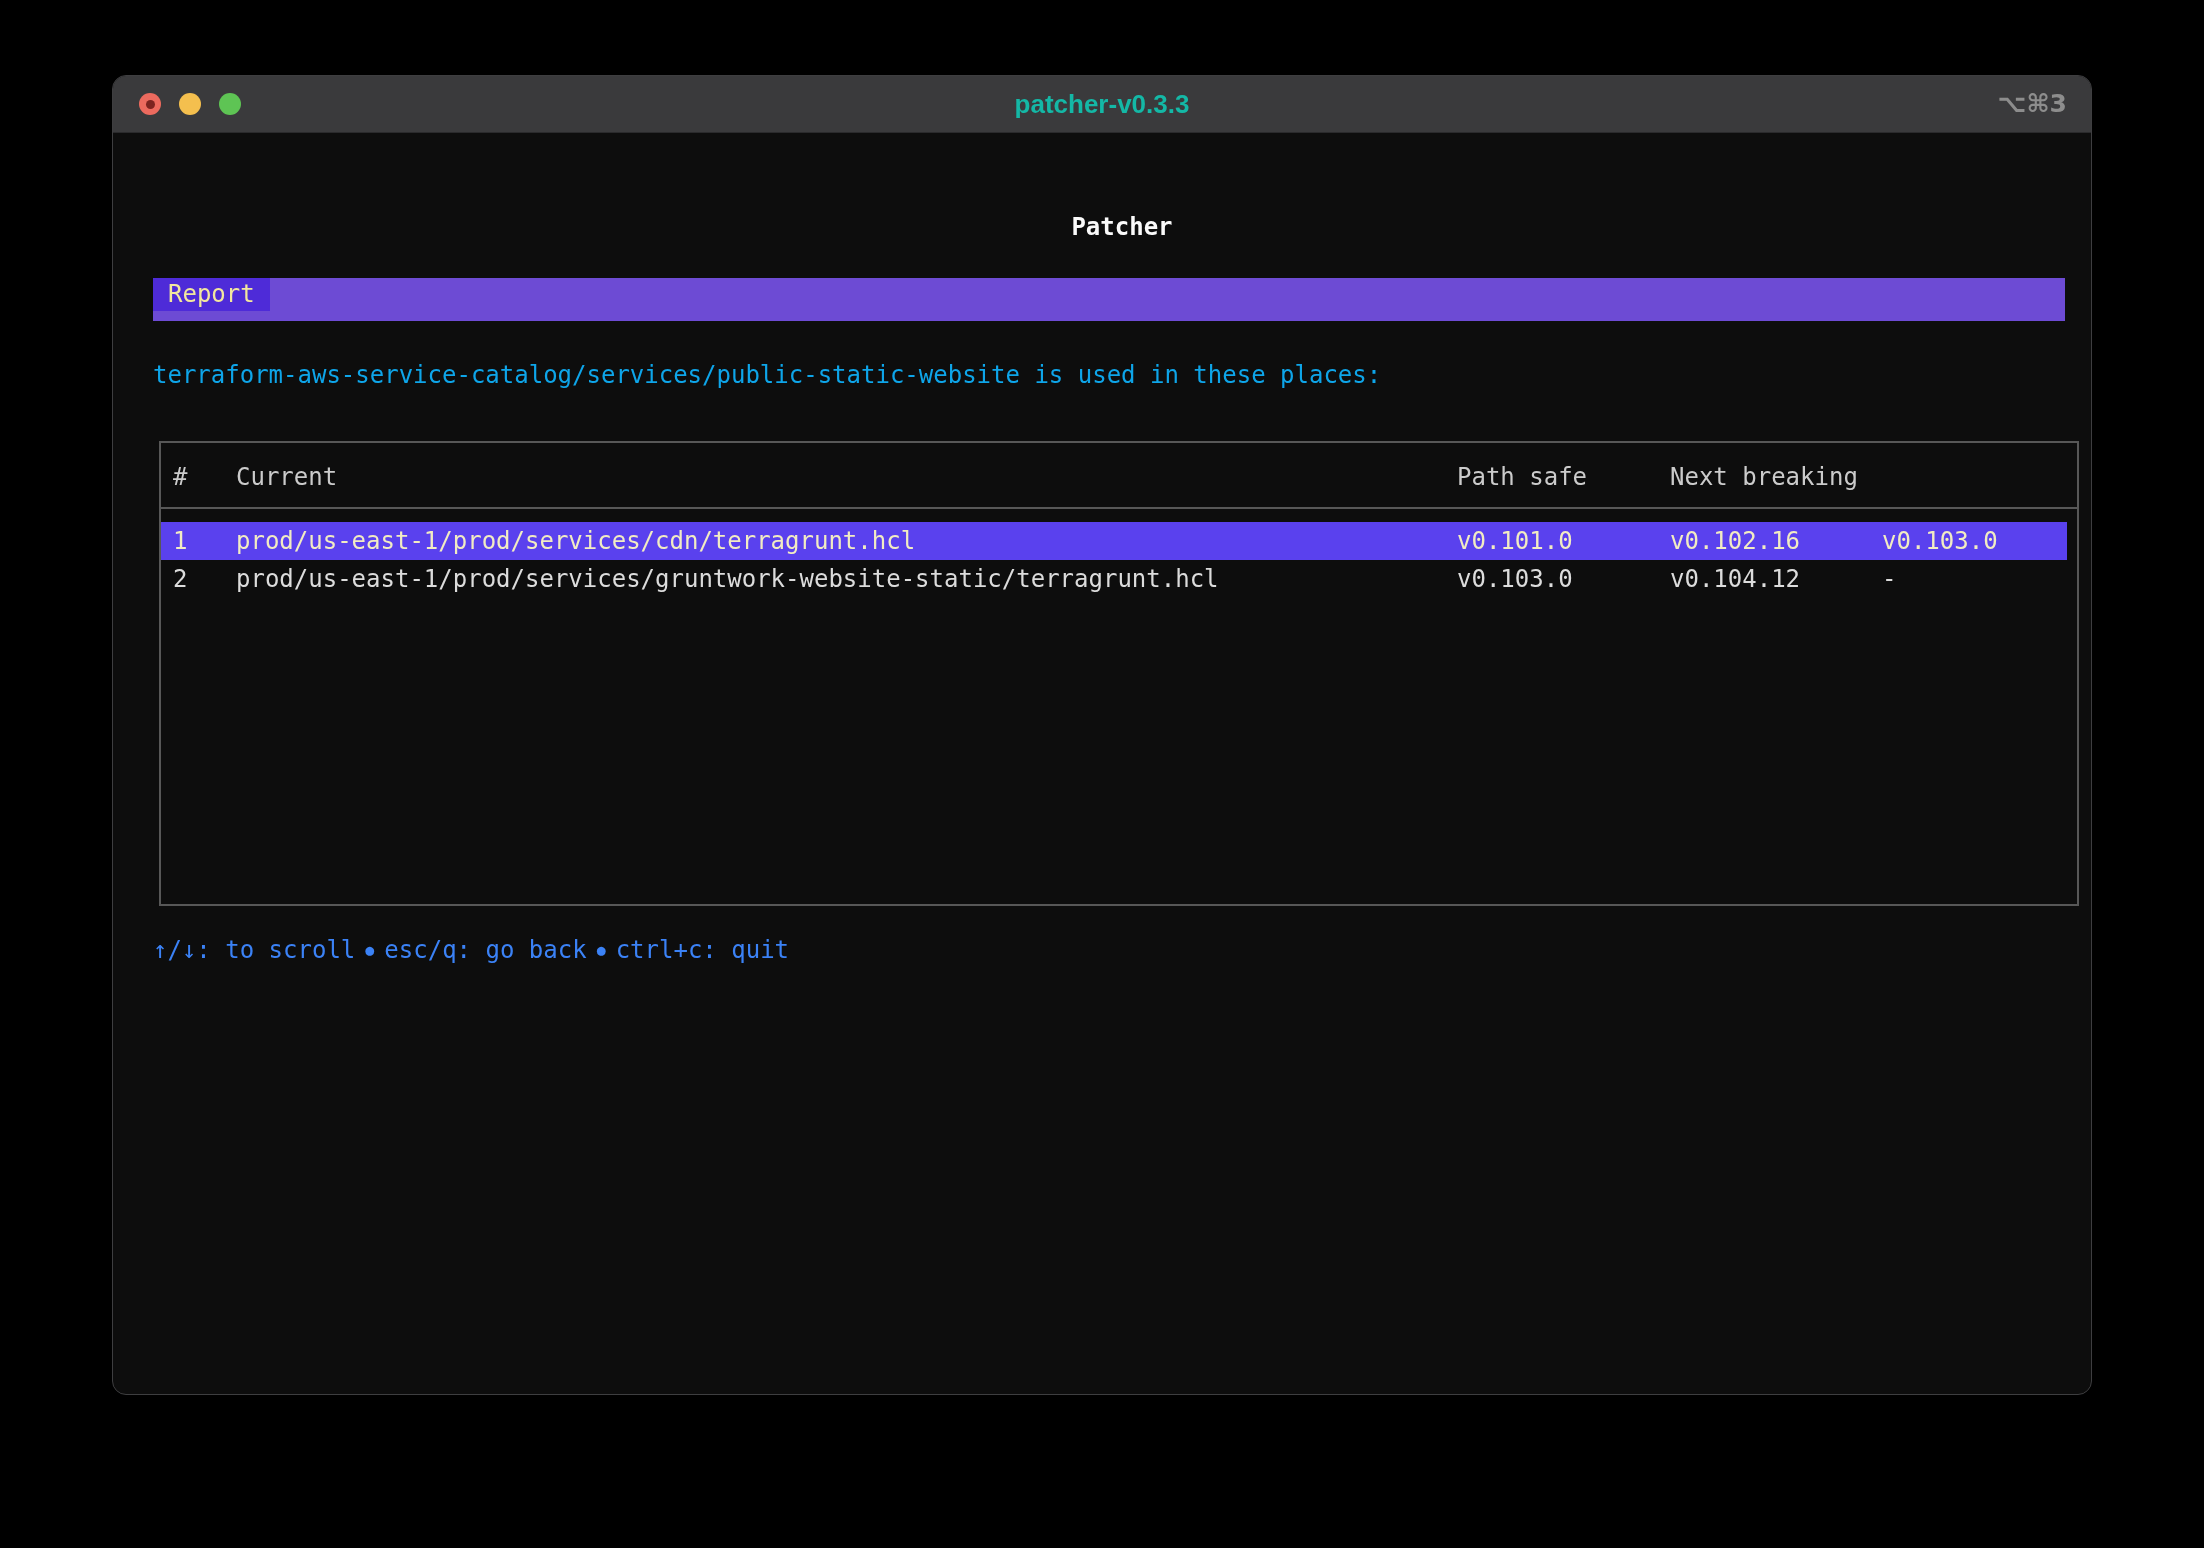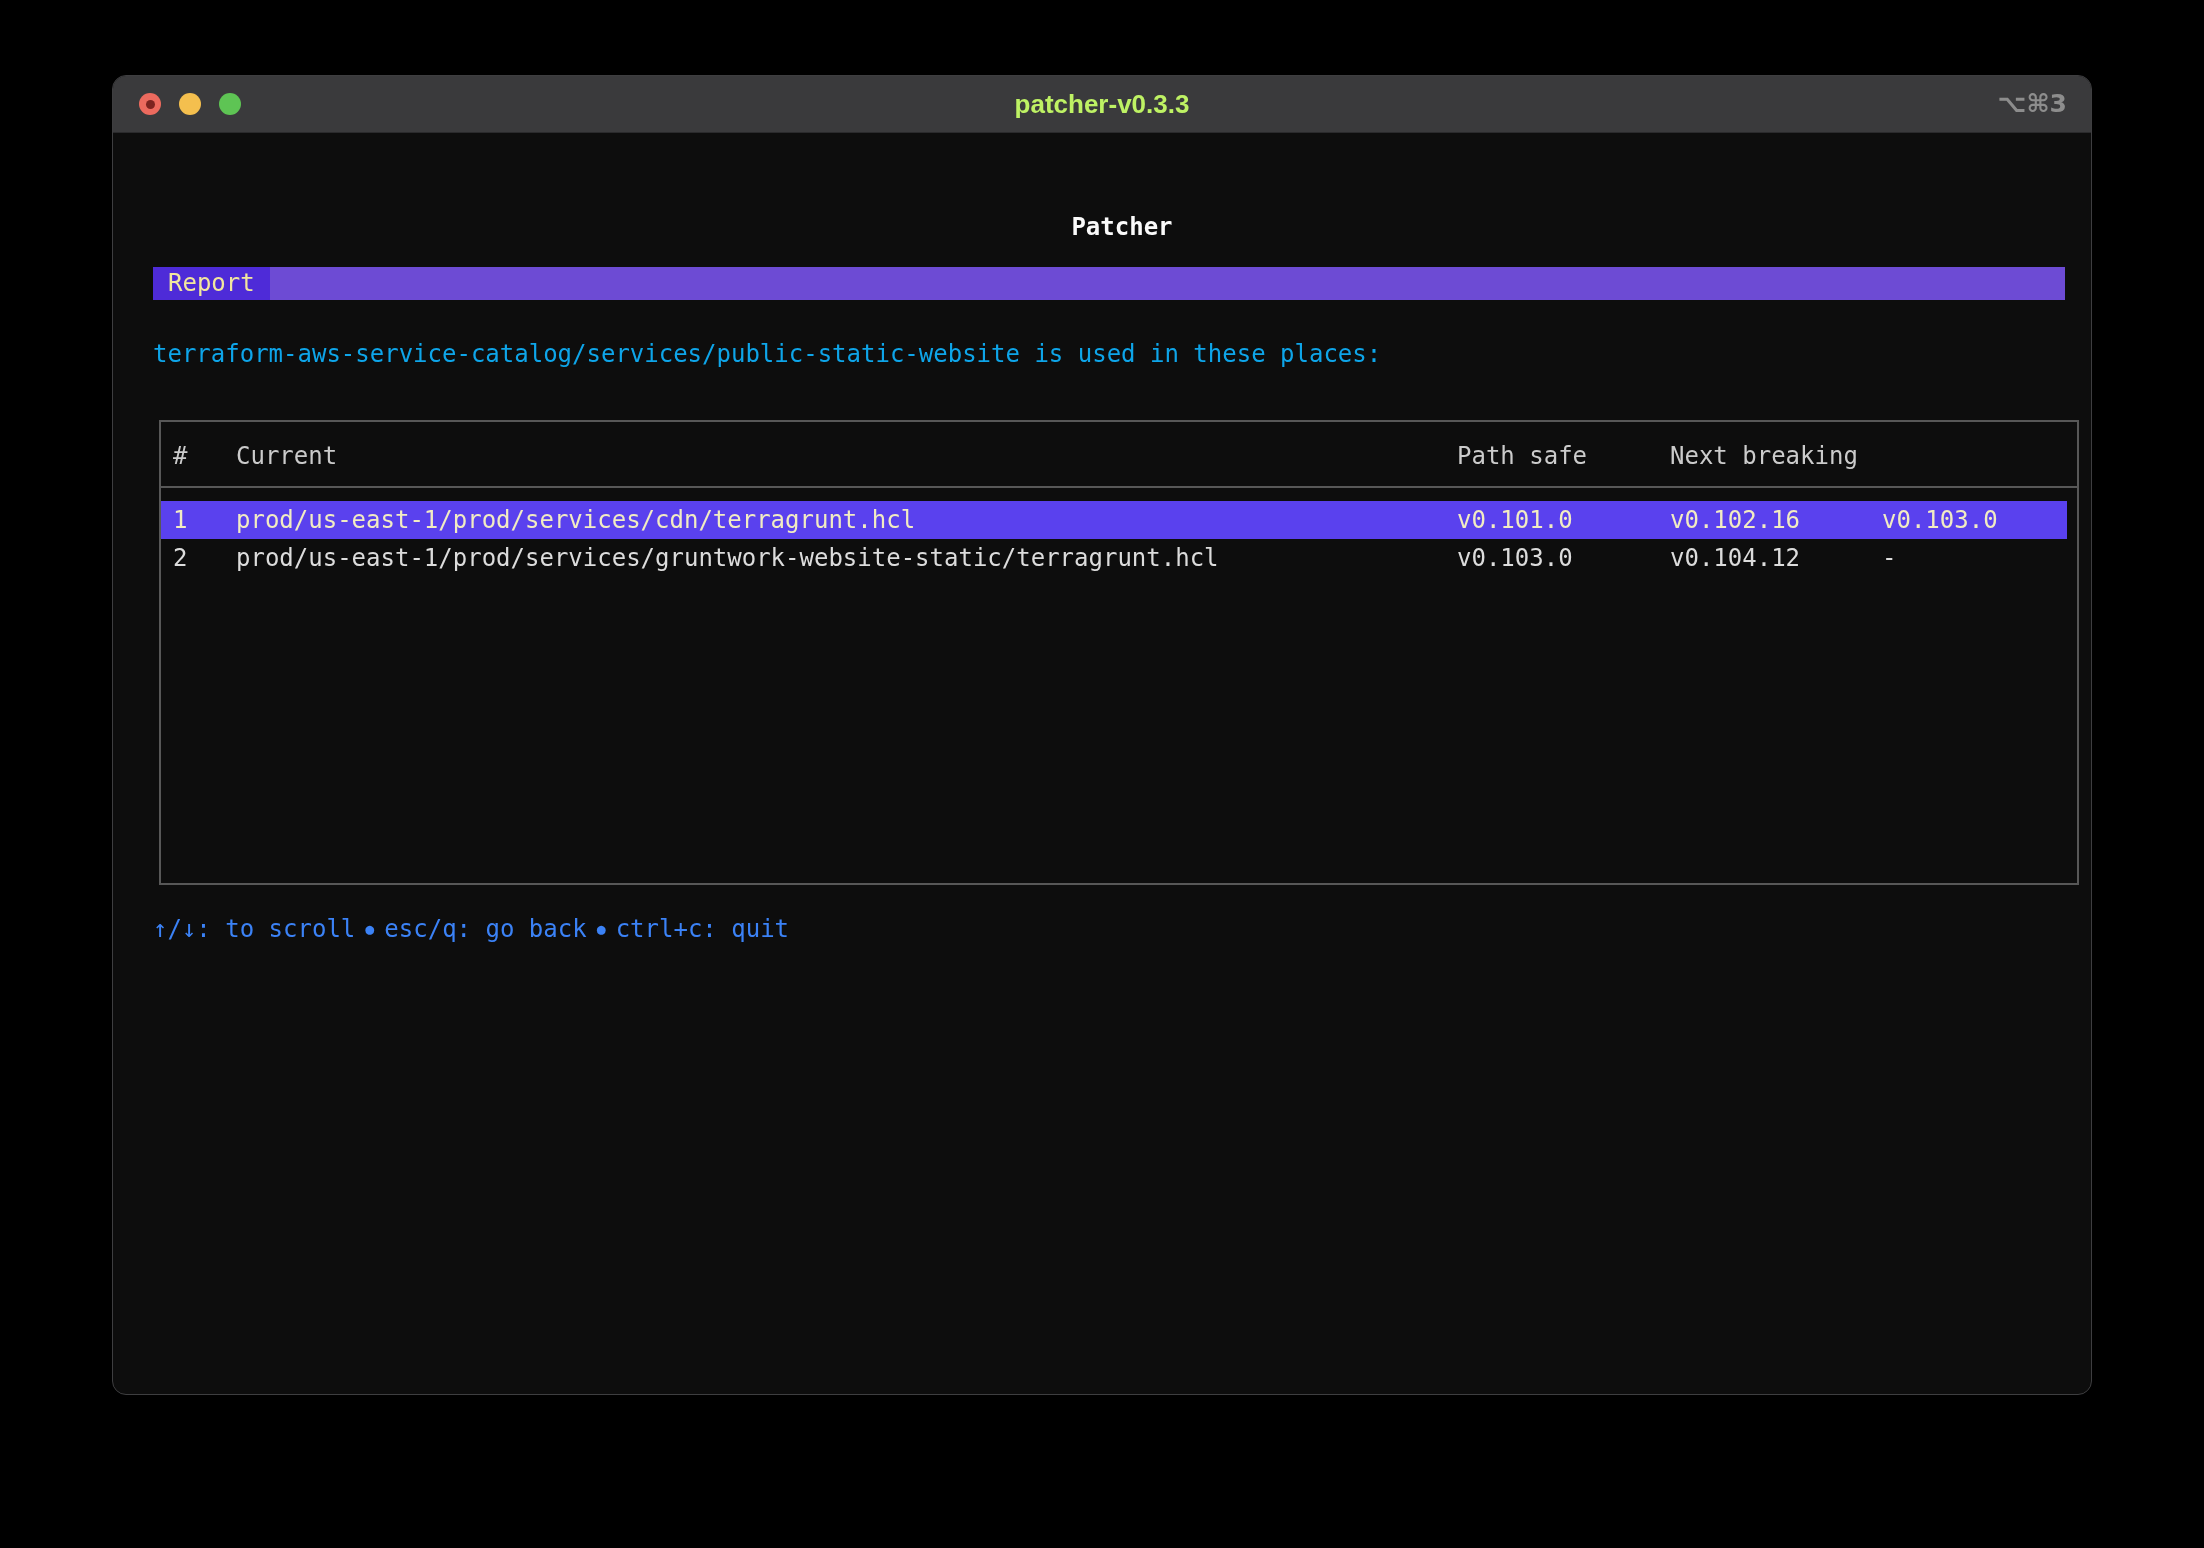--- a/index.html
+++ b/index.html
@@ -10,27 +10,27 @@
           box-shadow:0 28px 60px rgba(0,0,0,.75);overflow:hidden;box-sizing:border-box;}
   
   .titlebar{position:relative;height:56px;background:#3a3a3c;border-bottom:1px solid #2a2a2c;}
   .traffic{position:absolute;left:26px;top:17px;display:flex;gap:18px;}
   .tl{width:22px;height:22px;border-radius:50%;display:flex;align-items:center;justify-content:center;}
   .tl.red{background:#ec6a5e;}
   .tl.red .dot{width:9px;height:9px;border-radius:50%;background:#7c2420;}
   .tl.yellow{background:#f4bf4e;}
   .tl.green{background:#5ec454;}
   .title{position:absolute;left:0;right:0;top:0;height:56px;line-height:56px;text-align:center;
-         font-family:"Liberation Sans",sans-serif;font-weight:bold;font-size:26px;color:#bef264;}
+         font-family:"Liberation Sans",sans-serif;font-weight:bold;font-size:26px;color:#14b8a6;}
   .shortcut{position:absolute;right:24px;top:0;height:56px;line-height:56px;
             font-family:"DejaVu Sans",sans-serif;font-weight:bold;font-size:25px;color:#8d8d8d;}
   
   .content{padding:77px 0 0 40px;font-size:24px;}
   .heading{font-weight:bold;font-size:24px;line-height:34px;color:#fafafa;text-align:center;}
-  .tabbar{margin-top:23px;width:1912px;height:33px;background:#6d4bd4;}
+  .tabbar{margin-top:34px;width:1912px;height:43px;background:#6d4bd4;}
   .tab{display:inline-block;height:33px;line-height:33px;padding:0 15px;
        background:#4e2bd8;color:#f2e79e;font-size:24px;}
   .desc{margin-top:40px;line-height:28px;color:#0ea5e9;}
   
   .table{margin-top:52px;margin-left:6px;width:1920px;height:465px;box-sizing:border-box;
          border:2px solid #575757;}
   .grid{display:grid;grid-template-columns:75px 1221px 213px 212px 1fr;}
   .thead{padding:20px 0 15px 0;line-height:29px;color:#cbcbcb;border-bottom:2px solid #575757;}
   .tbody{padding-top:13px;}
   .trow{height:38px;line-height:38px;color:#dcdcdc;margin-right:10px;}

